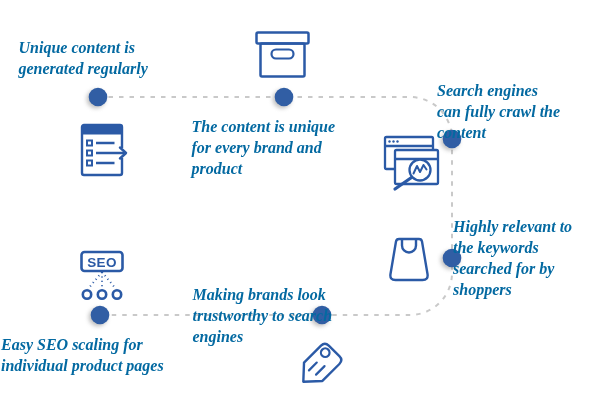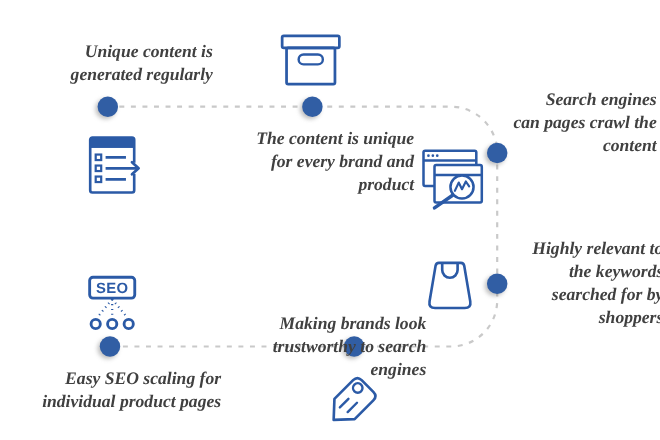--- a/index.html
+++ b/index.html
@@ -11,22 +11,22 @@
     font-family:"Liberation Serif", serif;
   }
   .layer{position:absolute;left:0;top:0;}
   .label{
     position:absolute;
     transform:translateX(-50%);
     font-style:italic;
     font-weight:700;
     font-size:16px;
     line-height:21px;
-    color:#404040;
-    text-align:right;
+    color:#0369a1;
+    text-align:left;
     white-space:pre-line;
   }
   .icon{position:absolute;}
   .node-dot{filter:drop-shadow(-1.5px 2.5px 2px rgba(110,110,110,0.45));}
   .ic{stroke:#2b5aa6;fill:none;}
   .ic-fill{fill:#2b5aa6;stroke:none;}
   .ic-white{fill:#ffffff;stroke:#2b5aa6;}
   .seo-text{
     font-family:"Liberation Sans", sans-serif;
     font-weight:700;
@@ -106,21 +106,21 @@
     <circle class="ic-white" cx="26" cy="46.5" r="4.2" stroke-width="2.6"></circle>
     <circle class="ic-white" cx="41" cy="46.5" r="4.2" stroke-width="2.6"></circle>
   </svg>
 
   <div class="label" style="left:106px;top:37px;width:175px;">Unique content is
 generated regularly</div>
   <div class="label" style="left:284px;top:116px;width:185px;">The content is unique
 for every brand and
 product</div>
   <div class="label" style="left:517px;top:80px;width:160px;">Search engines
-can pages crawl the
+can fully crawl the
 content</div>
   <div class="label" style="left:528px;top:216px;width:150px;">Highly relevant to
 the keywords
 searched for by
 shoppers</div>
   <div class="label" style="left:290px;top:236px;width:195px;margin-top:48px;">Making brands look
 trustworthy to search
 engines</div>
   <div class="label" style="left:101px;top:334px;width:200px;">Easy SEO scaling for
 individual product pages</div>

